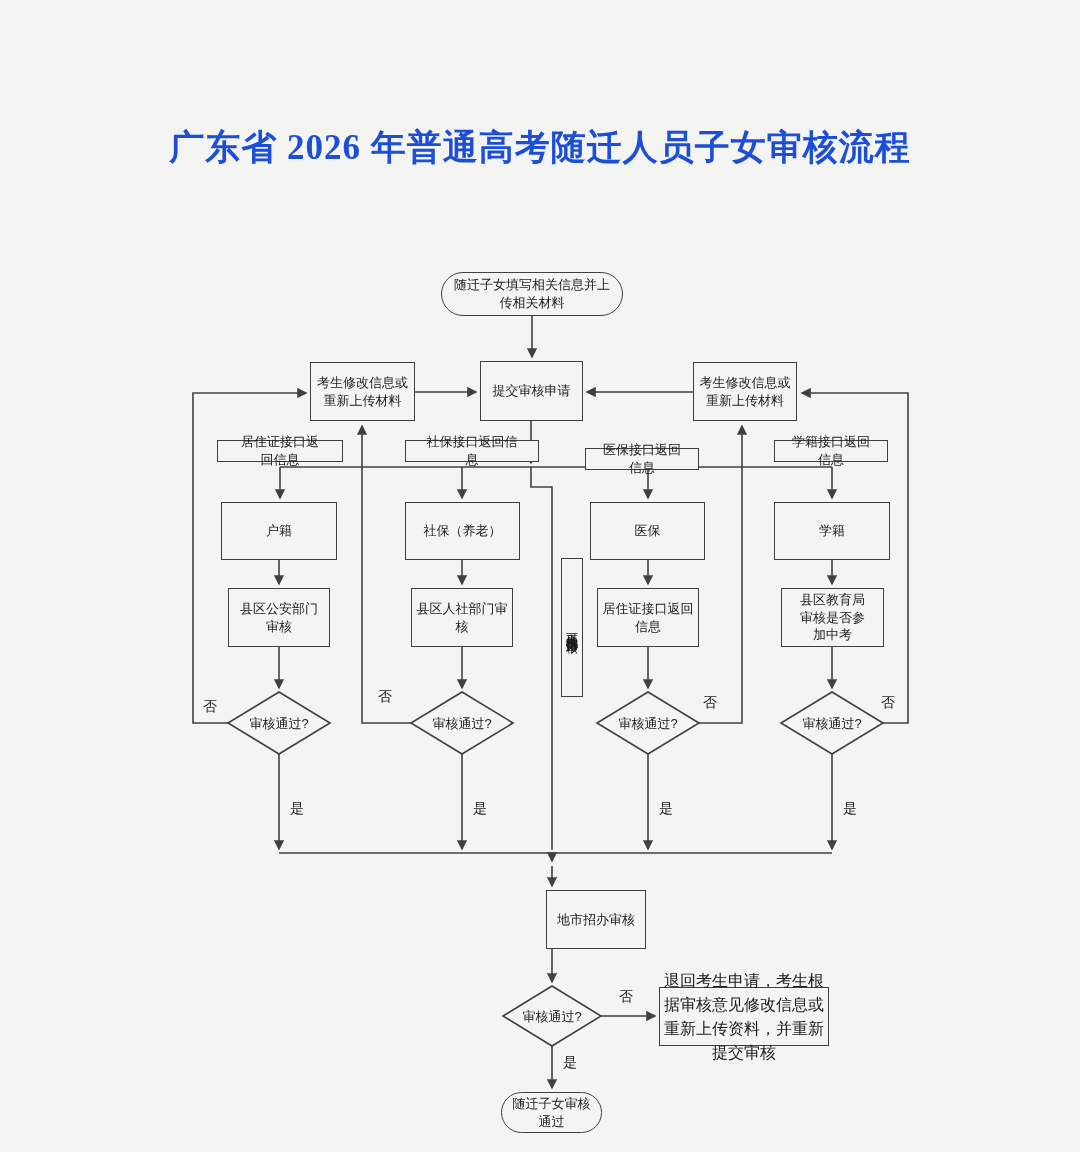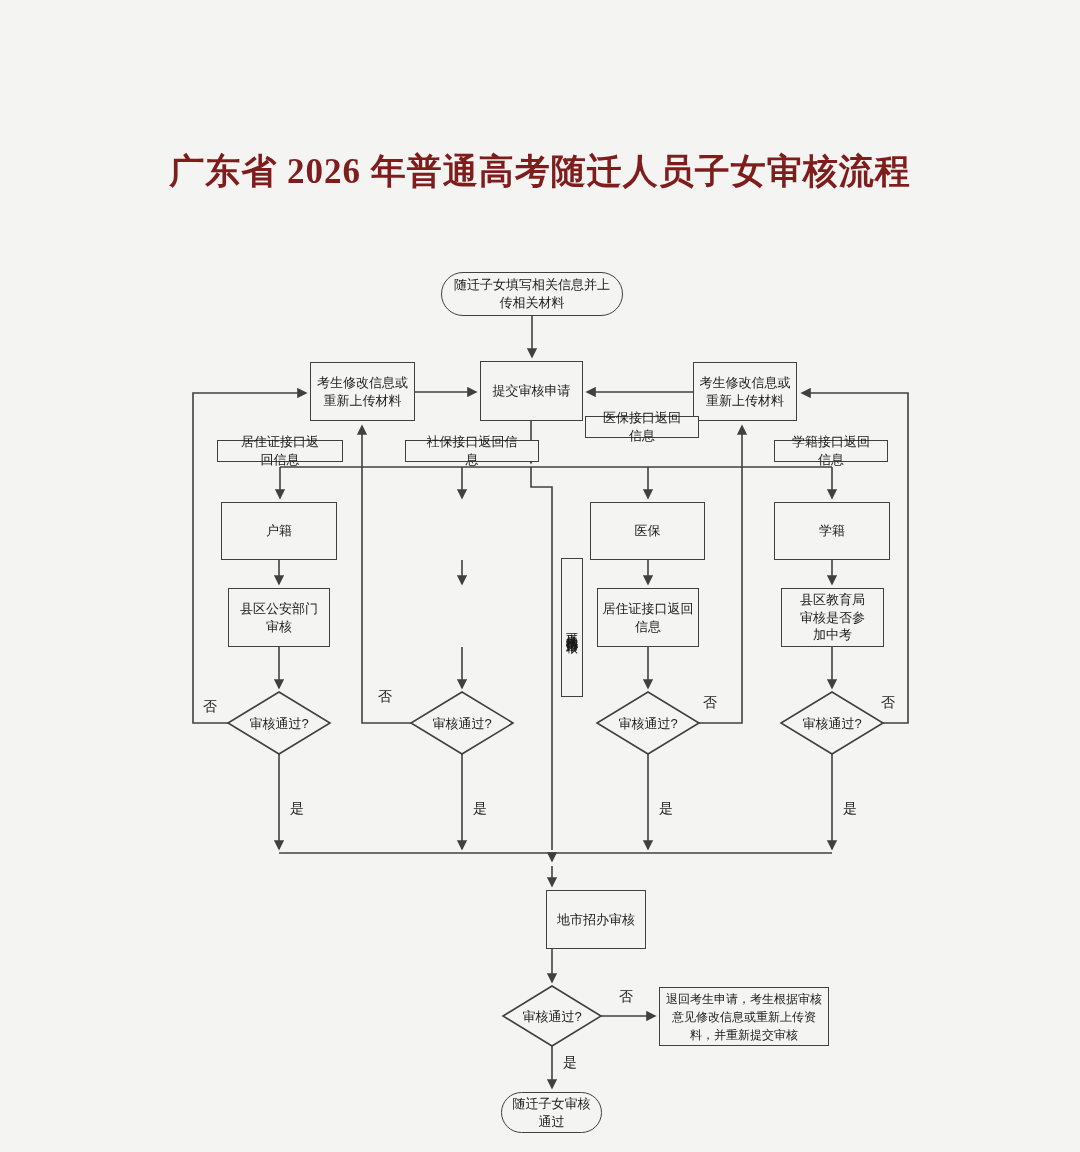--- a/index.html
+++ b/index.html
@@ -1,34 +1,34 @@
 <!DOCTYPE html>
 <html style="--line: #404040; --bg: #f4f4f3;"><head>
 <meta charset="utf-8">
 <style>
   :root { --line:#404040; --bg:#f4f4f3; --ink:#1a1a1a; }
   html,body { margin:0; padding:0; }
   body { background:var(--bg); font-family:"Liberation Sans", sans-serif; color:var(--ink); }
   #canvas { position:relative; width:1080px; height:1152px; background:var(--bg); overflow:hidden; }
-  .title { position:absolute; top:148px; left:0; width:1080px; text-align:center;
+  .title { position:absolute; top:124px; left:0; width:1080px; text-align:center;
            font-family:"Liberation Serif", serif; font-weight:bold; font-size:35px;
-           letter-spacing:1px; color:#7f1d1d; }
+           letter-spacing:1px; color:#1d4ed8; }
   svg#wires { position:absolute; left:0; top:0; width:1080px; height:1152px; }
   .ln { stroke:var(--line); stroke-width:1.6; fill:none; }
   .dmd { fill:var(--bg); stroke:var(--line); stroke-width:1.6; }
   #arrowhead path { fill:var(--line); }
   .node { position:absolute; box-sizing:border-box; display:flex; align-items:center; justify-content:center;
           text-align:center; border:1.5px solid var(--line); background:var(--bg);
           font-size:13px; line-height:1.35; }
   .oval { border-radius:22px; }
   .small-label { font-size:13px; padding:0 17px; }
   .dtext { position:absolute; width:96px; text-align:center; font-size:13px; }
   .edge-label { position:absolute; font-size:14px; }
   .vtext { writing-mode:vertical-rl; text-orientation:upright; font-size:12px; line-height:1; letter-spacing:1px; }
-  .return-box { font-size:12px; line-height:1.5; padding:14px 2px; }
+  .return-box { font-size:16px; line-height:1.5; padding:14px 2px; }
 </style>
 </head>
 <body>
 
 <div id="canvas">
 
   <div class="title">广东省 2026 年普通高考随迁人员子女审核流程</div>
 
   <svg id="wires" viewBox="0 0 1080 1152">
     <defs>
@@ -91,28 +91,30 @@
   <div class="node oval" style="left:441px; top:272px; width:182px; height:44px; padding:0 10px;">随迁子女填写相关信息并上传相关材料</div>
 
   <div class="node" style="left:480px; top:361px; width:103px; height:60px;">提交审核申请</div>
 
   <div class="node" style="left:310px; top:362px; width:105px; height:59px; padding:0 4px;">考生修改信息或重新上传材料</div>
 
   <div class="node" style="left:693px; top:362px; width:104px; height:59px; padding:0 4px;">考生修改信息或重新上传材料</div>
 
   <div class="node small-label" style="left:217px; top:440px; width:126px; height:22px;">居住证接口返回信息</div>
   <div class="node small-label" style="left:405px; top:440px; width:134px; height:22px;">社保接口返回信息</div>
-  <div class="node small-label" style="left:585px; top:416px; width:114px; height:22px;">医保接口返回信息</div>
+  <div class="node small-label" style="left:585px; top:448px; width:114px; height:22px;">医保接口返回信息</div>
   <div class="node small-label" style="left:774px; top:440px; width:114px; height:22px;">学籍接口返回信息</div>
 
   <div class="node" style="left:221px; top:502px; width:116px; height:58px;">户籍</div>
+  <div class="node" style="left:405px; top:502px; width:115px; height:58px;">社保（养老）</div>
   <div class="node" style="left:590px; top:502px; width:115px; height:58px;">医保</div>
   <div class="node" style="left:774px; top:502px; width:116px; height:58px;">学籍</div>
 
   <div class="node" style="left:228px; top:588px; width:102px; height:59px; padding:0 11px;">县区公安部门审核</div>
+  <div class="node" style="left:411px; top:588px; width:102px; height:59px; padding:0 4px;">县区人社部门审核</div>
   <div class="node" style="left:597px; top:588px; width:102px; height:59px; padding:0 4px;">居住证接口返回信息</div>
   <div class="node" style="left:781px; top:588px; width:103px; height:59px; padding:0 16px;">县区教育局审核是否参加中考</div>
 
   <div class="node vtext" style="left:561px; top:558px; width:22px; height:139px;">可直接由地市招办审核</div>
 
   <div class="dtext" style="left:231px; top:715px;">审核通过?</div>
   <div class="dtext" style="left:414px; top:715px;">审核通过?</div>
   <div class="dtext" style="left:600px; top:715px;">审核通过?</div>
   <div class="dtext" style="left:784px; top:715px;">审核通过?</div>
   <div class="dtext" style="left:504px; top:1008px;">审核通过?</div>

